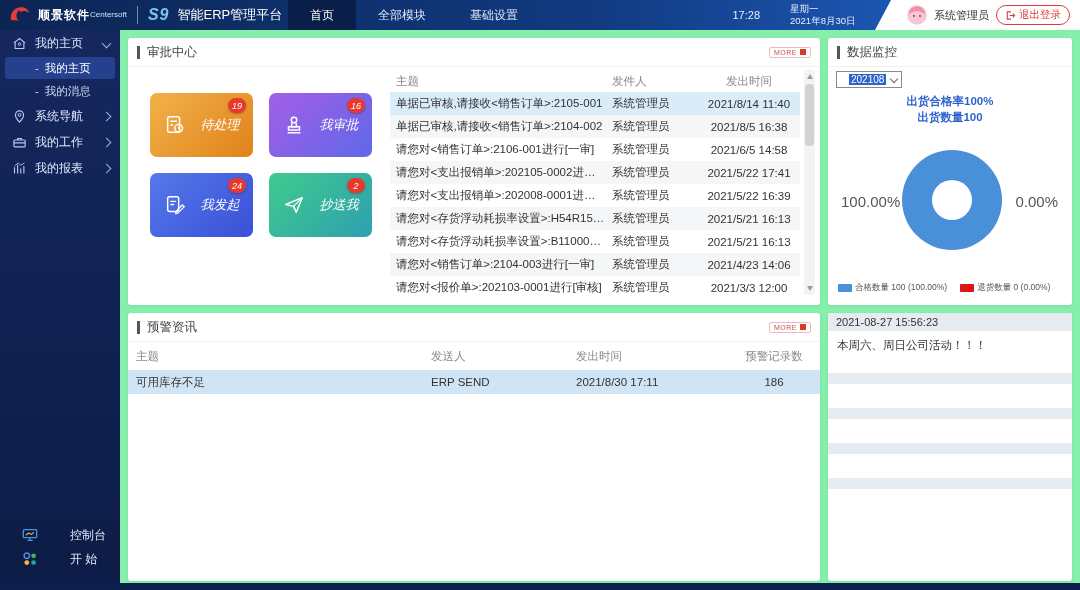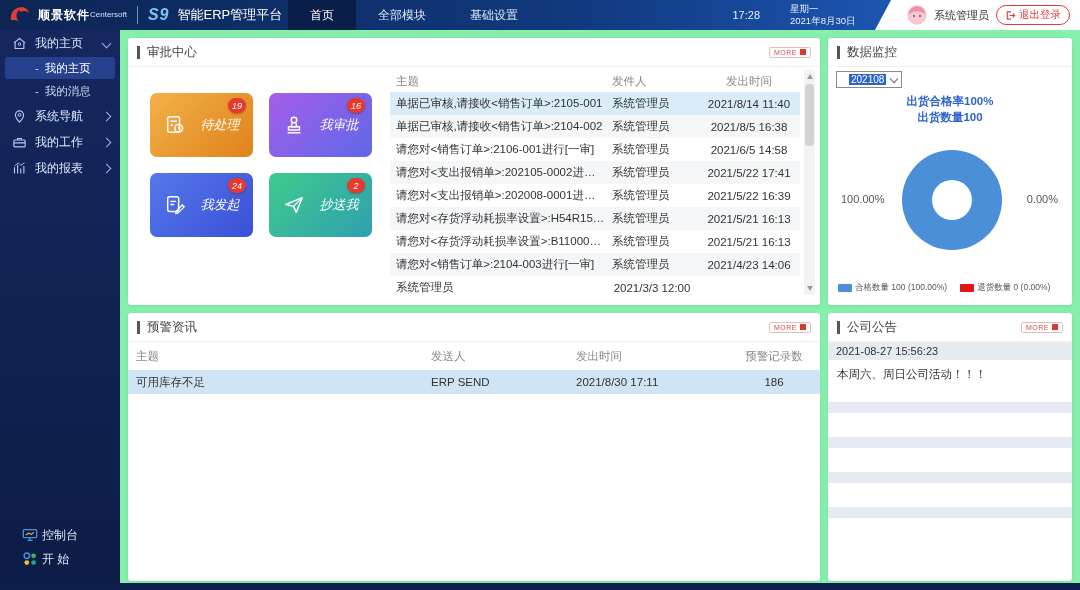--- a/index.html
+++ b/index.html
@@ -36,21 +36,21 @@
   .sb-ic{width:15px;height:15px;flex:none;}
   .sb-chev{margin-left:auto;margin-right:10px;width:6px;height:6px;border-right:1.5px solid #9fb2e2;
            border-bottom:1.5px solid #9fb2e2;}
   .chev-right{transform:rotate(-45deg);}
   .chev-down{transform:rotate(45deg);}
   .sb-sub{height:22px;display:flex;align-items:center;padding-left:30px;font-size:11.5px;
           color:#cdd8f5;cursor:pointer;margin:1px 5px;border-radius:3px;}
   .sb-sub::before{content:"-";margin-right:6px;color:#cdd8f5;}
   .sb-sub.active{background:#25418e;color:#fff;}
   .sb-bottom{position:absolute;bottom:12px;left:0;width:120px;}
-  .sb-brow{height:24px;display:flex;align-items:center;gap:4px;padding-left:22px;font-size:12px;cursor:pointer;}
+  .sb-brow{height:24px;display:flex;align-items:center;gap:32px;padding-left:22px;font-size:12px;cursor:pointer;}
   
   .bottom-bar{position:absolute;top:583px;left:0;width:1080px;height:7px;background:#0c1f4c;}
   
   .main{position:absolute;left:120px;top:30px;width:960px;height:553px;background:#86efac;}
   .panel{position:absolute;background:#fff;border-radius:3px;box-shadow:0 1px 3px rgba(20,40,80,.10);}
   .panel-h{height:28px;display:flex;align-items:center;padding:0 9px;border-bottom:1px solid #f1f1f1;}
   .accent{width:3px;height:13px;background:#555;margin-right:7px;flex:none;}
   .panel-title{font-size:12.5px;color:#444;}
   .more{margin-left:auto;display:flex;align-items:center;gap:3px;border:1px solid #e7bcba;
         border-radius:2px;padding:1px 4px;color:#cc4f49;font-size:7px;letter-spacing:.5px;cursor:pointer;}
@@ -84,21 +84,21 @@
   #p-monitor{left:708px;top:8px;width:244px;height:267px;}
   .period{position:absolute;left:8px;top:33px;width:66px;height:17px;border:1px solid #8a8a8a;
           background:#fff;display:flex;align-items:center;justify-content:space-between;
           padding:0 4px;font-size:10px;cursor:pointer;box-sizing:border-box;}
   .period-val{background:#2e63c9;color:#fff;padding:0 2px;margin-left:8px;}
   .period-chev{width:5px;height:5px;border-right:1.3px solid #666;border-bottom:1.3px solid #666;transform:rotate(45deg);margin-top:-2px;}
   .mline{position:absolute;left:0;right:0;text-align:center;color:#2e63cf;font-size:11.5px;font-weight:bold;}
   .mline1{top:56px;} .mline2{top:72px;}
   .donut{position:absolute;left:74px;top:112px;width:100px;height:100px;border-radius:50%;background:#4a90d9;}
   .donut::after{content:"";position:absolute;left:30px;top:30px;width:40px;height:40px;border-radius:50%;background:#fff;}
-  .pct{position:absolute;top:155px;font-size:11px;color:#555;text-align:right;}
+  .pct{position:absolute;top:155px;font-size:15px;color:#555;text-align:right;}
   .pct-l{left:13px;} .pct-r{right:14px;}
   .legend{position:absolute;left:10px;bottom:11px;display:flex;gap:13px;font-size:8.5px;color:#555;align-items:center;}
   .lg-item{display:flex;align-items:center;gap:3px;}
   .sw{width:14px;height:8px;flex:none;border-radius:1px;}
   .sw-blue{background:#4a90d9;} .sw-red{background:#e01616;}
   
   #p-alerts{left:8px;top:283px;width:692px;height:268px;}
   .al-head,.al-row{display:grid;grid-template-columns:1fr 145px 160px 92px;align-items:center;}
   .al-head{height:28px;font-size:11.5px;color:#888;}
   .al-row{height:24px;font-size:11.5px;color:#333;background:#cfe4f4;cursor:pointer;}
@@ -323,20 +323,21 @@
               <div class="cell c-time">2021/5/21 16:13</div>
             </div>
 
             <div class="ap-row">
               <div class="cell">请您对&lt;销售订单&gt;:2104-003进行[一审]</div>
               <div class="cell">系统管理员</div>
               <div class="cell c-time">2021/4/23 14:06</div>
             </div>
 
             <div class="ap-row">
+              <div class="cell">请您对&lt;报价单&gt;:202103-0001进行[审核]</div>
               <div class="cell">系统管理员</div>
               <div class="cell c-time">2021/3/3 12:00</div>
             </div>
           </div>
       </div>
       <div class="ap-scroll">
         <span class="sc-up"></span>
         <span class="sc-thumb"></span>
         <span class="sc-dn"></span>
       </div>
@@ -388,28 +389,20 @@
           <div class="al-row">
             <div class="al-c">可用库存不足</div>
             <div class="al-c al-mid">ERP SEND</div>
             <div class="al-c al-mid">2021/8/30 17:11</div>
             <div class="al-c al-cnum">186</div>
           </div>
         </div>
     </div>
 
     <div class="panel" id="p-ann">
-      <div class="panel-h">
-        <span class="accent"></span>
-        <span class="panel-title">公司公告</span>
-        <span class="more">
-          <span>MORE</span>
-          <span class="more-sq"></span>
-        </span>
-      </div>
       <div class="ann-time">2021-08-27 15:56:23</div>
       <div class="ann-text">本周六、周日公司活动！！！</div>
       <div class="ann-slot"></div>
       <div class="ann-slot"></div>
       <div class="ann-slot"></div>
       <div class="ann-slot"></div>
     </div>
 
   </div>
 

